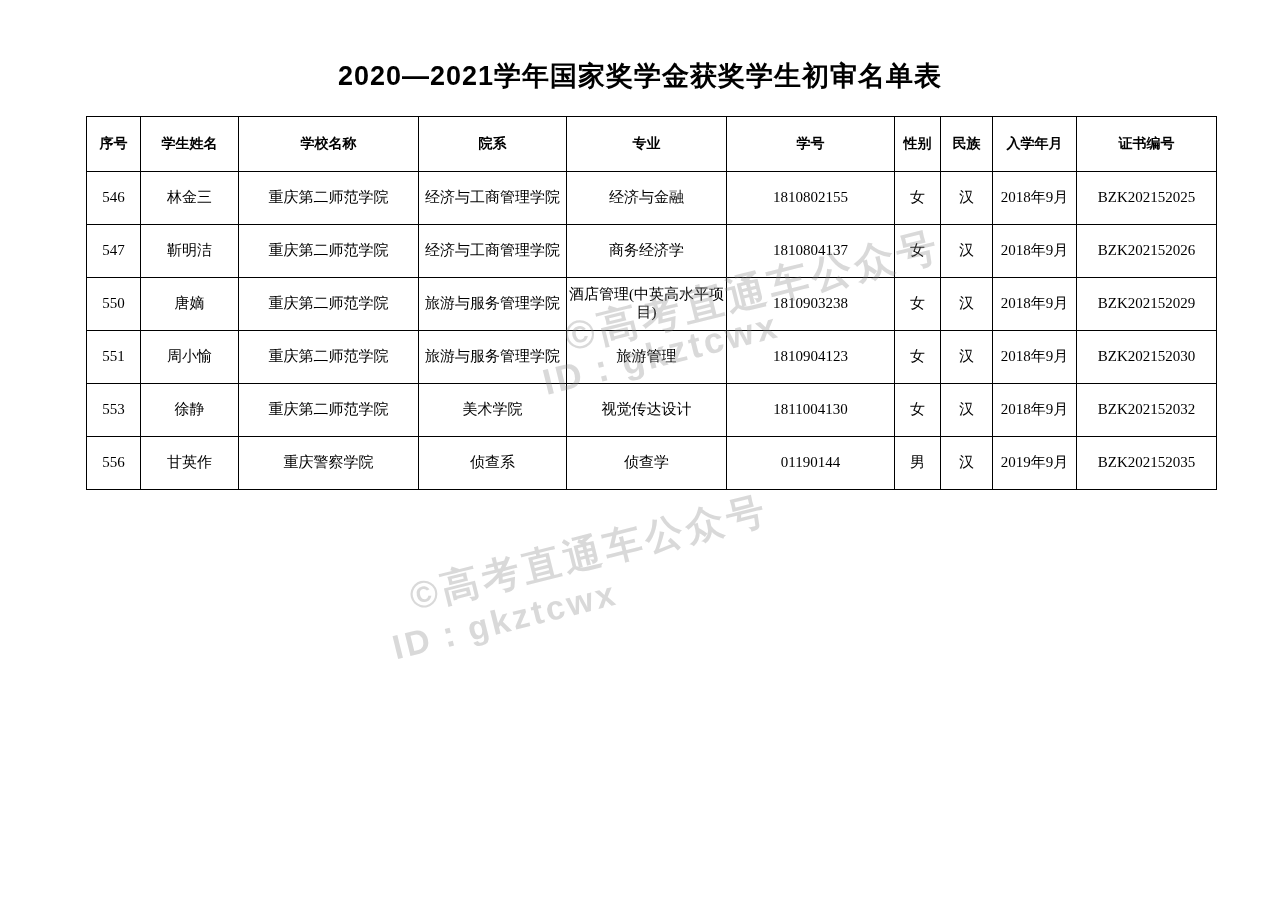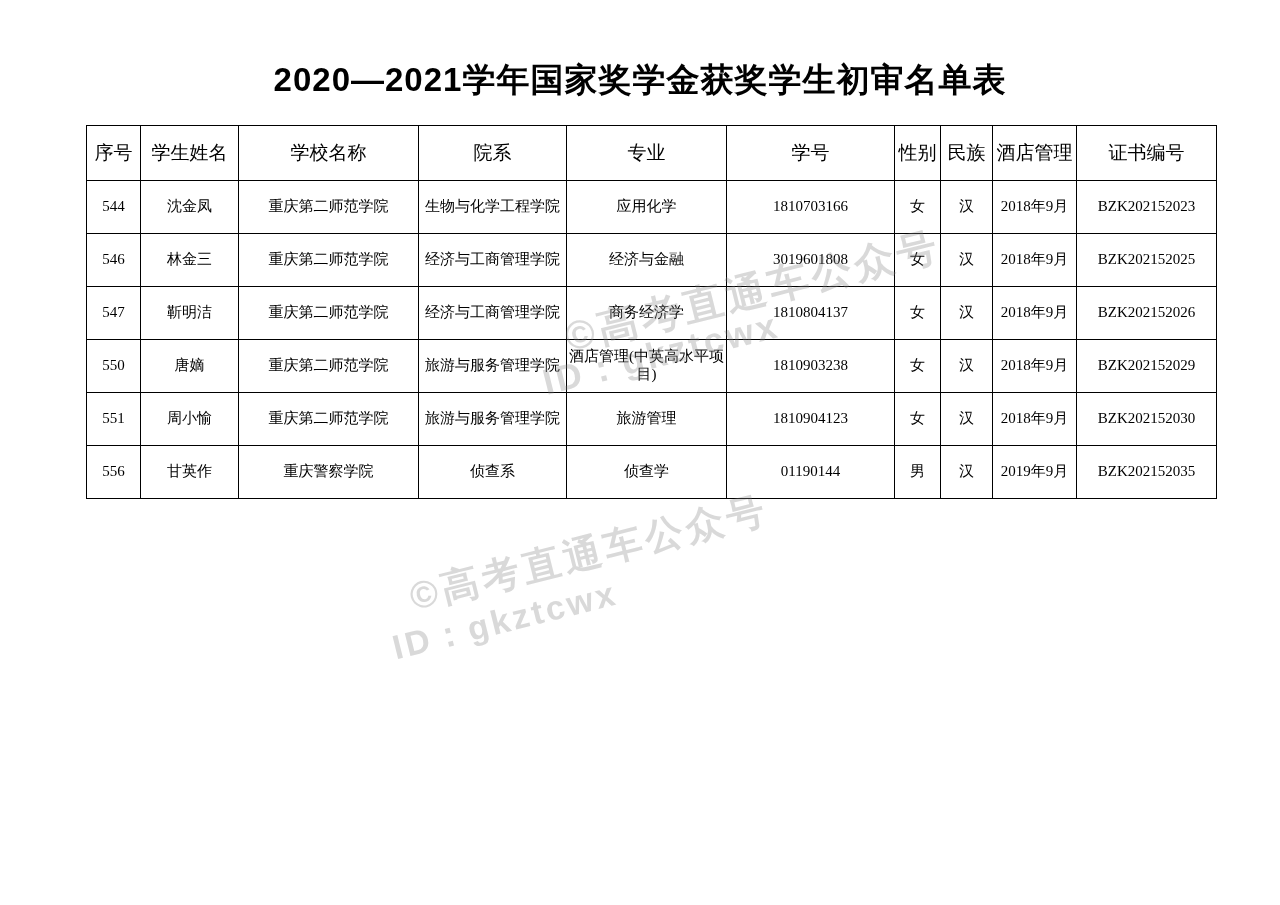--- a/index.html
+++ b/index.html
@@ -16,21 +16,21 @@
     overflow: hidden;
   }
   .page {
     position: relative;
     width: 1280px;
     height: 905px;
     box-sizing: border-box;
   }
   .doc-title {
     text-align: center;
-    font-size: 33px;
+    font-size: 27px;
     font-weight: bold;
     letter-spacing: 1px;
     margin-top: 58px;
     margin-bottom: 22px;
     font-family: "Liberation Sans", "DejaVu Sans", sans-serif;
   }
   .table-wrap {
     margin: 0 auto;
     width: 1108px;
   }
@@ -46,22 +46,22 @@
     text-align: center;
     vertical-align: middle;
     font-size: 15px;
     line-height: 1.18;
     padding: 4px 2px;
     font-family: "Liberation Serif", "DejaVu Serif", serif;
     word-break: break-all;
   }
   table.roster thead th {
     height: 46px;
-    font-weight: normal;
-    font-size: 19px;
+    font-weight: bold;
+    font-size: 14px;
   }
   table.roster tbody td {
     height: 44px;
   }
   
   col.c-seq       { width: 54px; }
   col.c-name      { width: 98px; }
   col.c-school    { width: 180px; }
   col.c-dept      { width: 148px; }
   col.c-major     { width: 160px; }
@@ -135,44 +135,32 @@
       <thead>
         <tr>
           <th>序号</th>
           <th>学生姓名</th>
           <th>学校名称</th>
           <th>院系</th>
           <th>专业</th>
           <th>学号</th>
           <th>性别</th>
           <th>民族</th>
-          <th>酒店管理</th>
+          <th>入学年月</th>
           <th>证书编号</th>
         </tr>
       </thead>
       <tbody>
         <tr>
-          <td class="num">544</td>
-          <td>沈金凤</td>
-          <td>重庆第二师范学院</td>
-          <td>生物与化学工程学院</td>
-          <td>应用化学</td>
-          <td class="num">1810703166</td>
-          <td>女</td>
-          <td>汉</td>
-          <td>2018年9月</td>
-          <td class="num">BZK202152023</td>
-        </tr>
-        <tr>
           <td class="num">546</td>
           <td>林金三</td>
           <td>重庆第二师范学院</td>
           <td>经济与工商管理学院</td>
           <td>经济与金融</td>
-          <td class="num">3019601808</td>
+          <td class="num">1810802155</td>
           <td>女</td>
           <td>汉</td>
           <td>2018年9月</td>
           <td class="num">BZK202152025</td>
         </tr>
         <tr>
           <td class="num">547</td>
           <td>靳明洁</td>
           <td>重庆第二师范学院</td>
           <td>经济与工商管理学院</td>
@@ -199,20 +187,32 @@
           <td class="num">551</td>
           <td>周小愉</td>
           <td>重庆第二师范学院</td>
           <td>旅游与服务管理学院</td>
           <td>旅游管理</td>
           <td class="num">1810904123</td>
           <td>女</td>
           <td>汉</td>
           <td>2018年9月</td>
           <td class="num">BZK202152030</td>
+        </tr>
+        <tr>
+          <td class="num">553</td>
+          <td>徐静</td>
+          <td>重庆第二师范学院</td>
+          <td>美术学院</td>
+          <td>视觉传达设计</td>
+          <td class="num">1811004130</td>
+          <td>女</td>
+          <td>汉</td>
+          <td>2018年9月</td>
+          <td class="num">BZK202152032</td>
         </tr>
         <tr>
           <td class="num">556</td>
           <td>甘英作</td>
           <td>重庆警察学院</td>
           <td>侦查系</td>
           <td>侦查学</td>
           <td class="num">01190144</td>
           <td>男</td>
           <td>汉</td>

